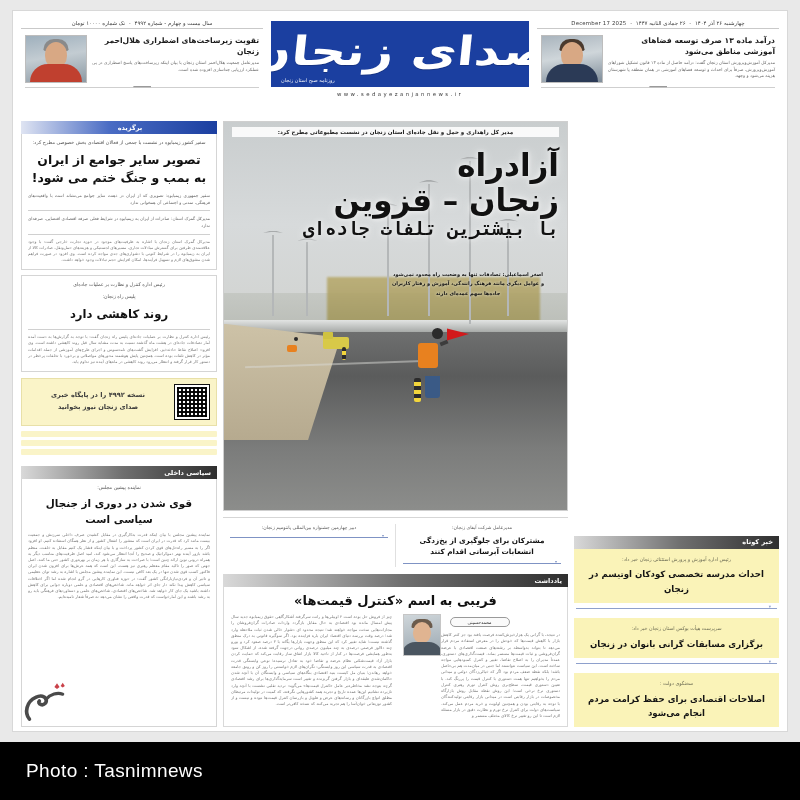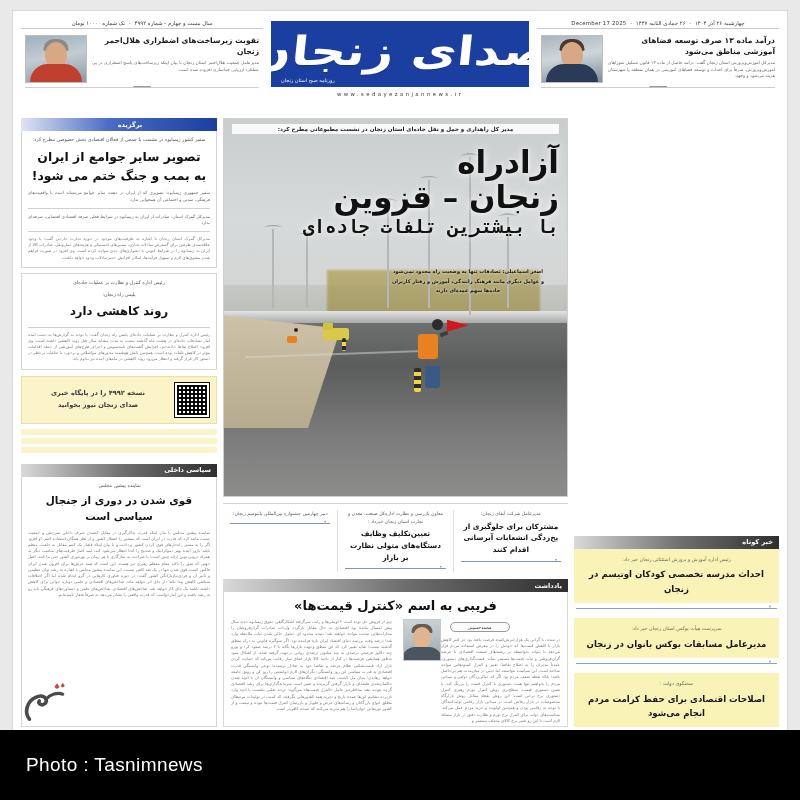--- a/index.html
+++ b/index.html
@@ -453,21 +453,21 @@
     left: 18px; bottom: 74px;
     width: 52px; height: 48px;
     opacity: .85;
     pointer-events: none;
   }
 
   
   .footer {
     position: absolute;
     left: 0; right: 0; bottom: 0;
-    height: 70px;
+    height: 58px;
     background: #000000;
     display: flex; align-items: center;
     padding-left: 26px;
     direction: ltr;
   }
   .footer-text {
     color: #ffffff;
     font-size: 19px;
     letter-spacing: .4px;
     font-family: "Liberation Sans", sans-serif;
@@ -548,21 +548,21 @@
           <span>خبر کوتاه</span>
         </div>
         <div>
           <div class="yellow-item">
             <div class="yi-kicker">رئیس اداره آموزش و پرورش استثنائی زنجان خبر داد:</div>
             <div class="yi-title">احداث مدرسه تخصصی کودکان اوتیسم در زنجان</div>
           </div>
           <div class="yi-rule"></div>
           <div class="yellow-item">
             <div class="yi-kicker">سرپرست هیأت بوکس استان زنجان خبر داد:</div>
-            <div class="yi-title">مدیرعامل مسابقات بوکس بانوان در زنجان</div>
+            <div class="yi-title">برگزاری مسابقات گرانی بانوان در زنجان</div>
           </div>
           <div class="yi-rule"></div>
           <div class="yellow-item">
             <div class="yi-kicker">سخنگوی دولت :</div>
             <div class="yi-title">اصلاحات اقتصادی برای حفظ کرامت مردم انجام می‌شود</div>
           </div>
         </div>
       </div>
 
       <div class="col-mid">
@@ -610,25 +610,20 @@
             <div>اصغر اسماعیلی: تصادفات تنها به وضعیت راه محدود نمی‌شود</div>
             <div>و عوامل دیگری مانند فرهنگ رانندگی، آموزش و رفتار کاربران</div>
             <div>جاده‌ها سهم عمده‌ای دارند</div>
           </div>
         </div>
 
         <div class="brief-band">
           <div class="brief">
             <div class="brief-kicker">مدیرعامل شرکت آبفای زنجان:</div>
             <div class="brief-title">مشترکان برای جلوگیری از یخ‌زدگی انشعابات آبرسانی اقدام کنند</div>
-            <div class="brief-rule"></div>
-          </div>
-          <div class="brief">
-            <div class="brief-kicker">معاون بازرسی و نظارت اداره‌کل صنعت، معدن و تجارت استان زنجان خبرداد :</div>
-            <div class="brief-title">تعیین‌تکلیف وظایف دستگاه‌های متولی نظارت بر بازار</div>
             <div class="brief-rule"></div>
           </div>
           <div class="brief">
             <div class="brief-kicker">دبیر چهارمین جشنواره بین‌المللی یانتومیم زنجان:</div>
             <div class="brief-rule"></div>
           </div>
         </div>
 
         <div class="note-wrap">
           <div class="ribbon">

